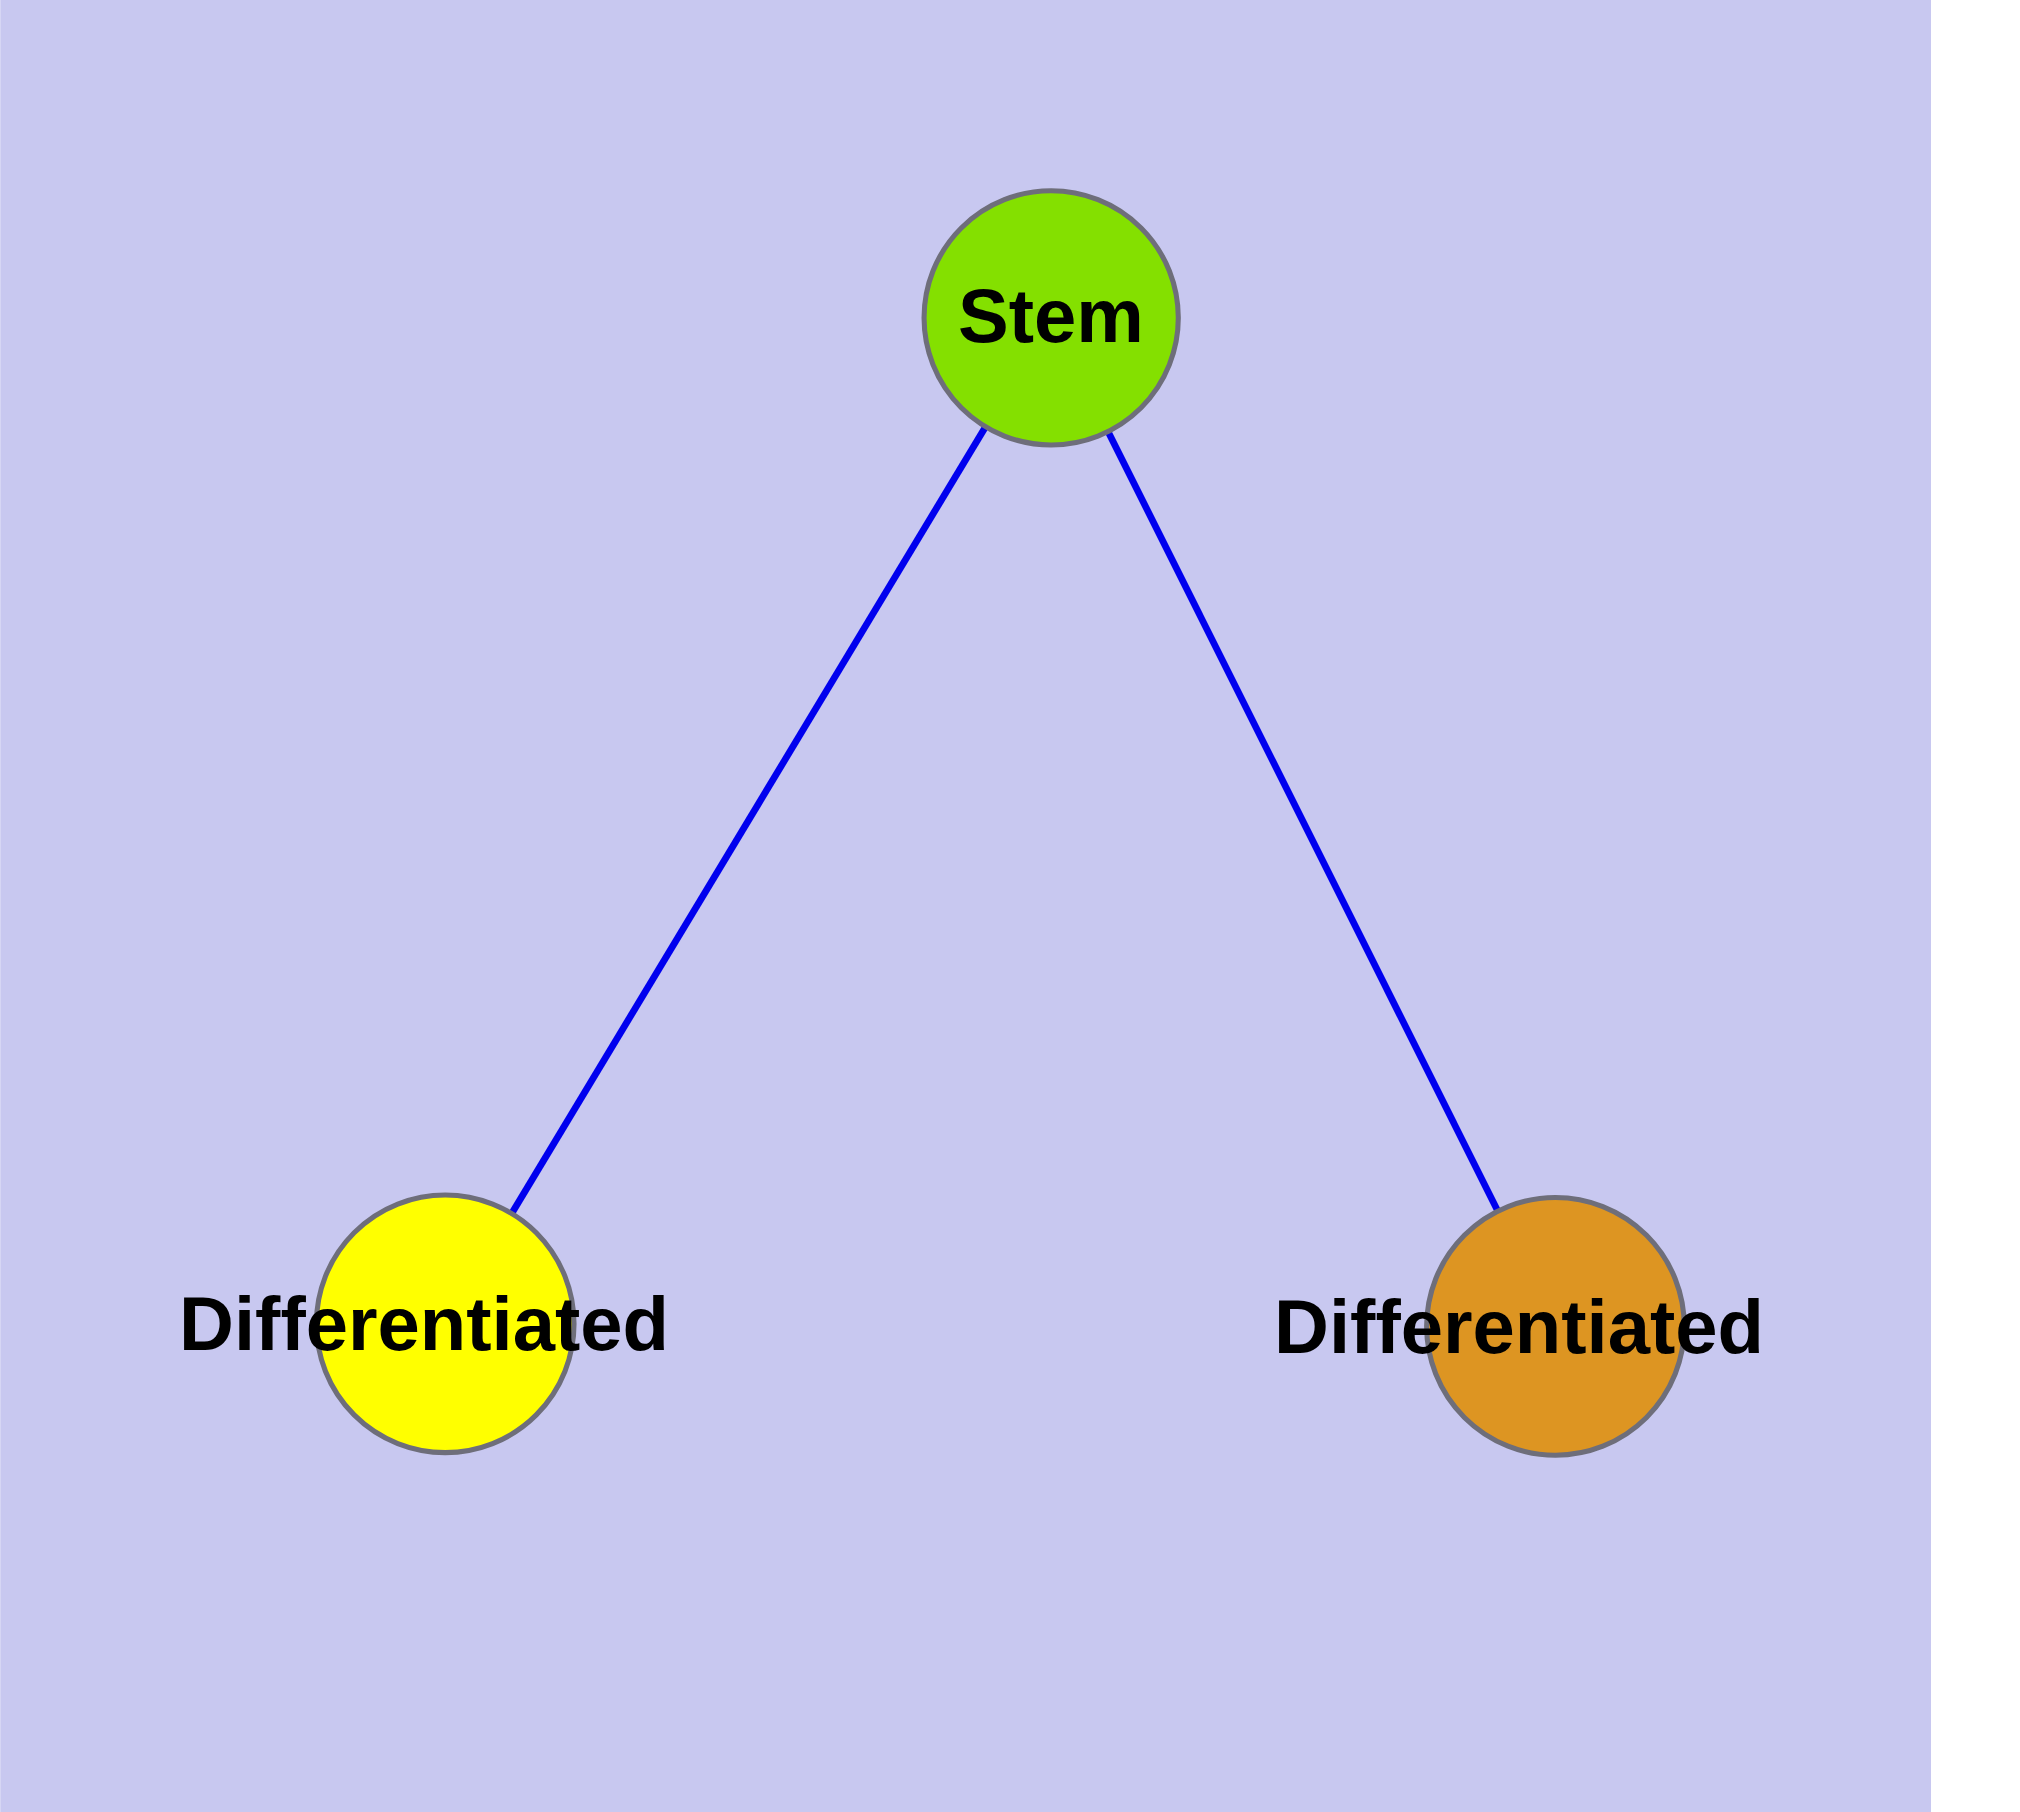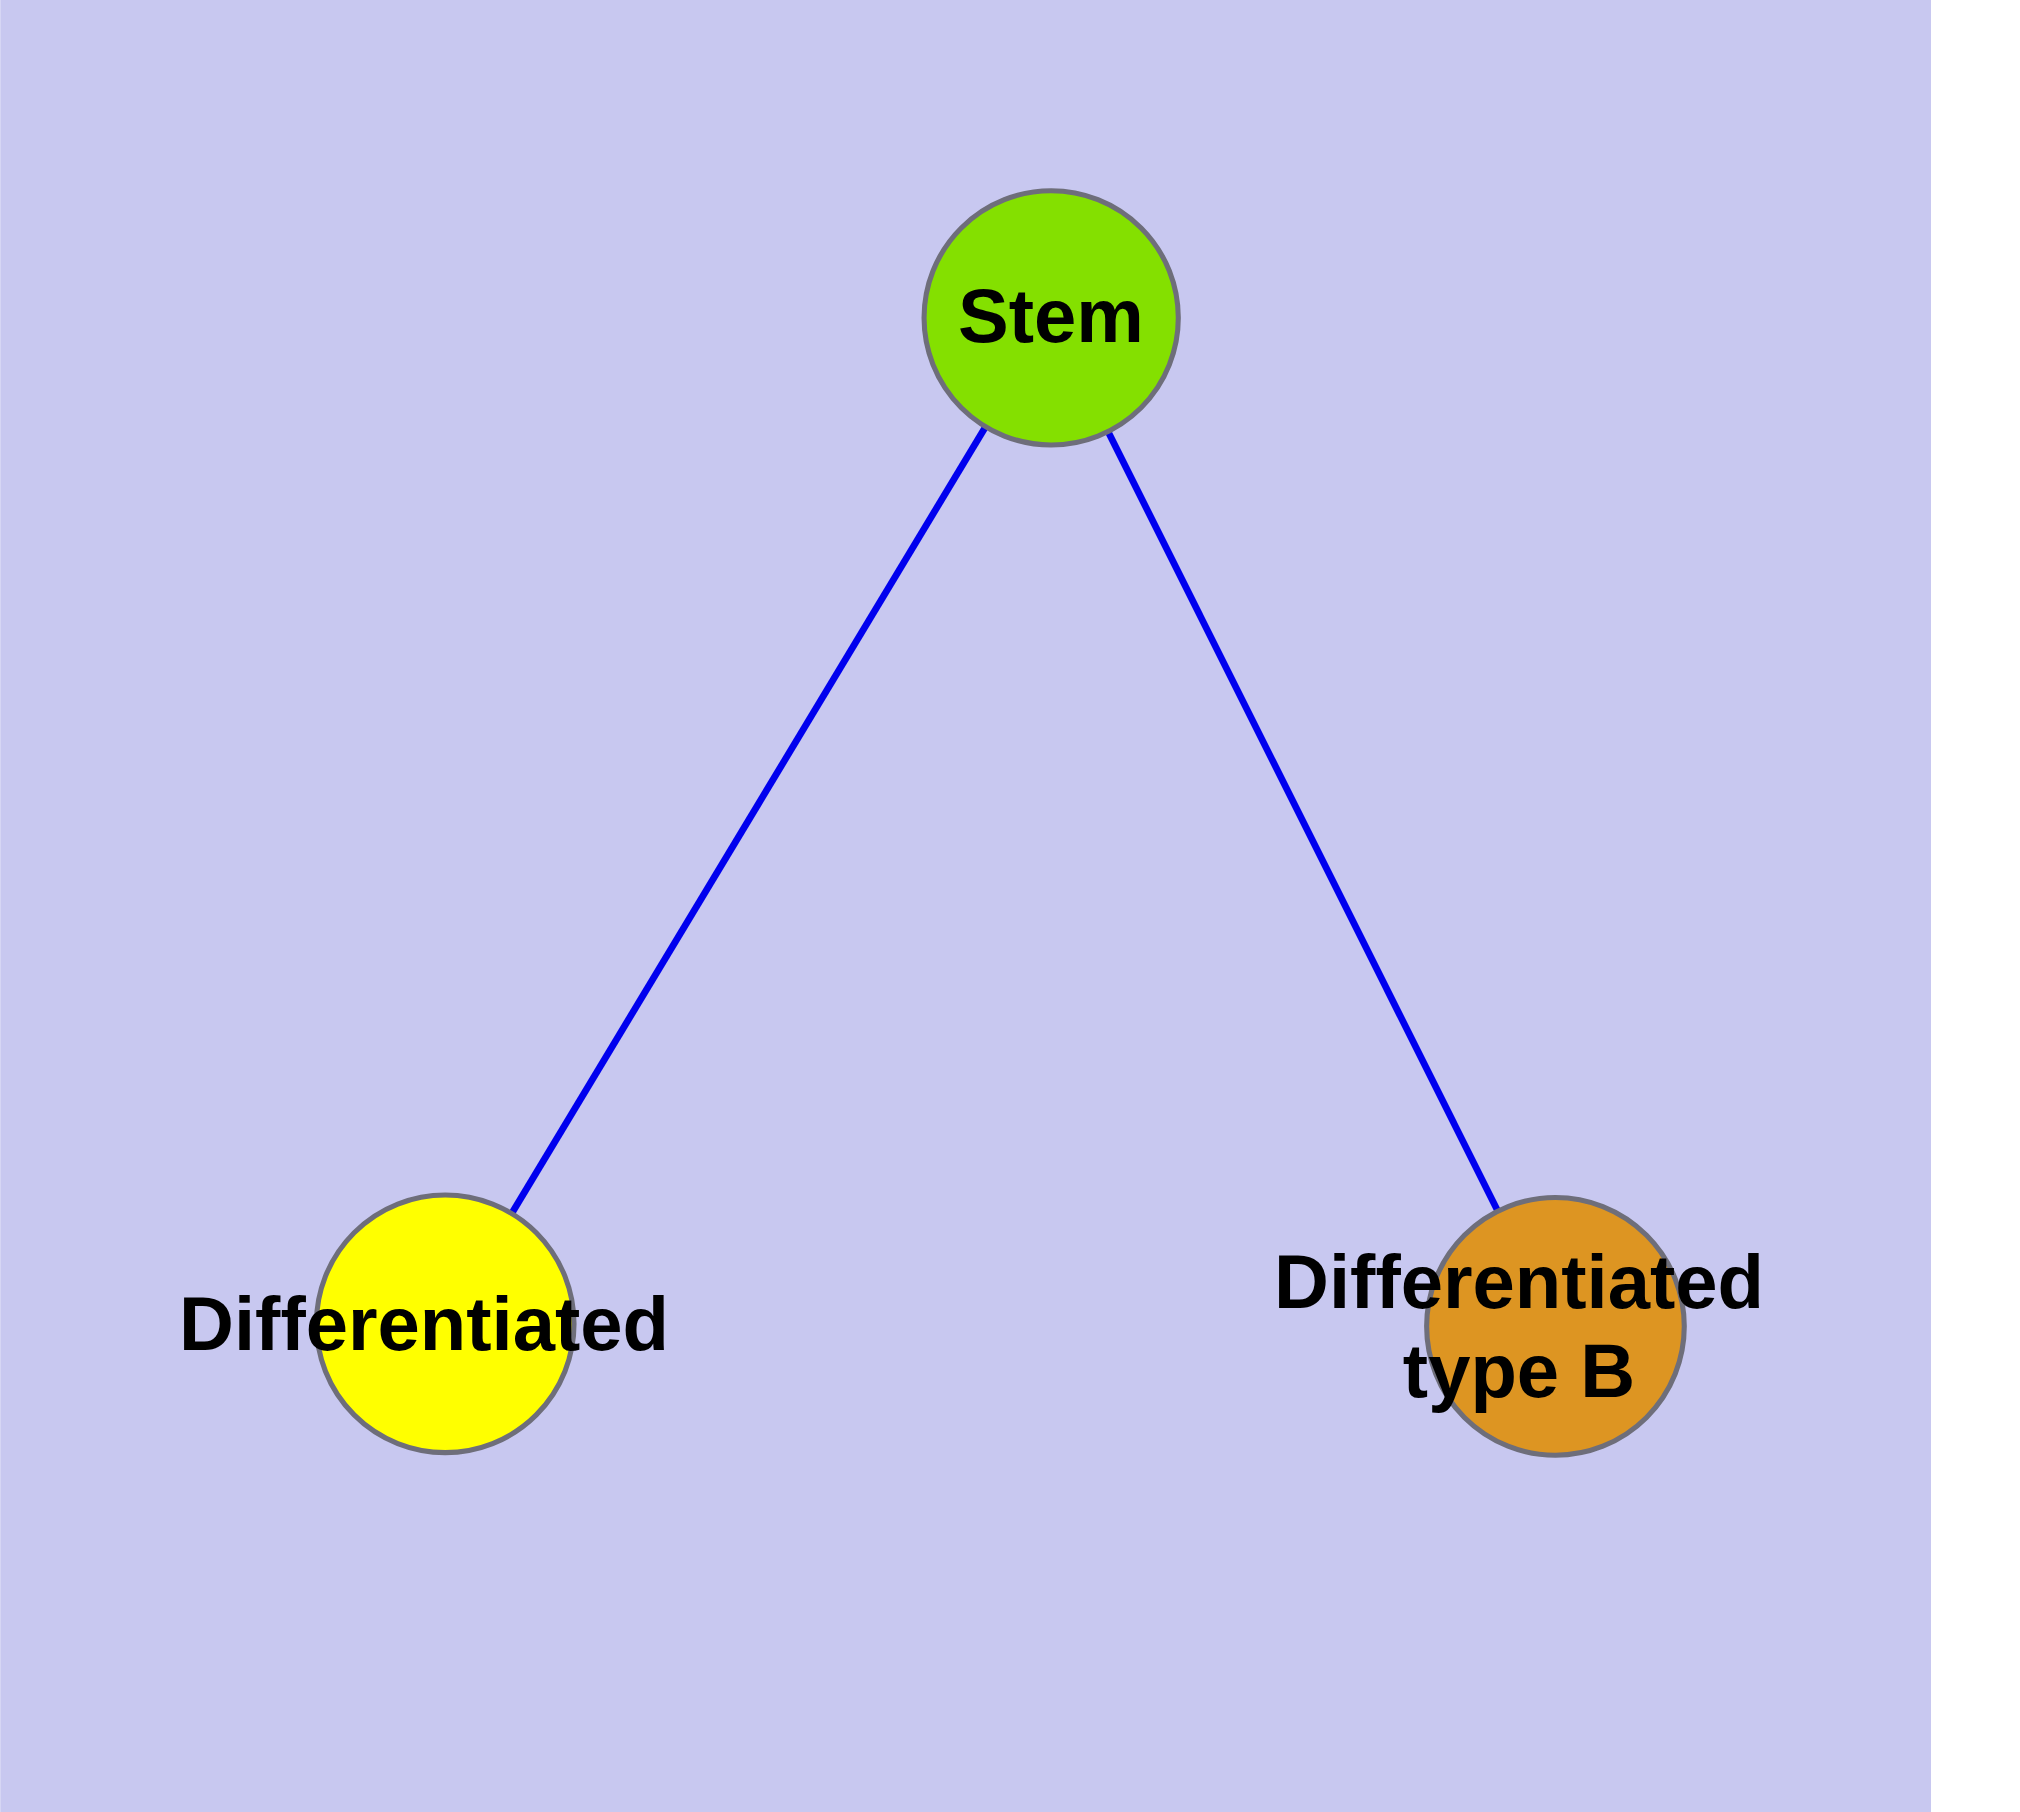--- a/index.html
+++ b/index.html
@@ -64,17 +64,16 @@
   <div class="node-label" style="left:1051px; top:316px;">
     <span>Stem</span>
   </div>
 
   <div class="node-label" style="left:424px; top:1324px;">
     <span>Differentiated</span>
   </div>
 
   <div class="node-label" style="left:1519px; top:1327px;">
     <span>Differentiated</span>
-    <span>type B</span>
   </div>
 
 </div>
 
 
 </body></html>

